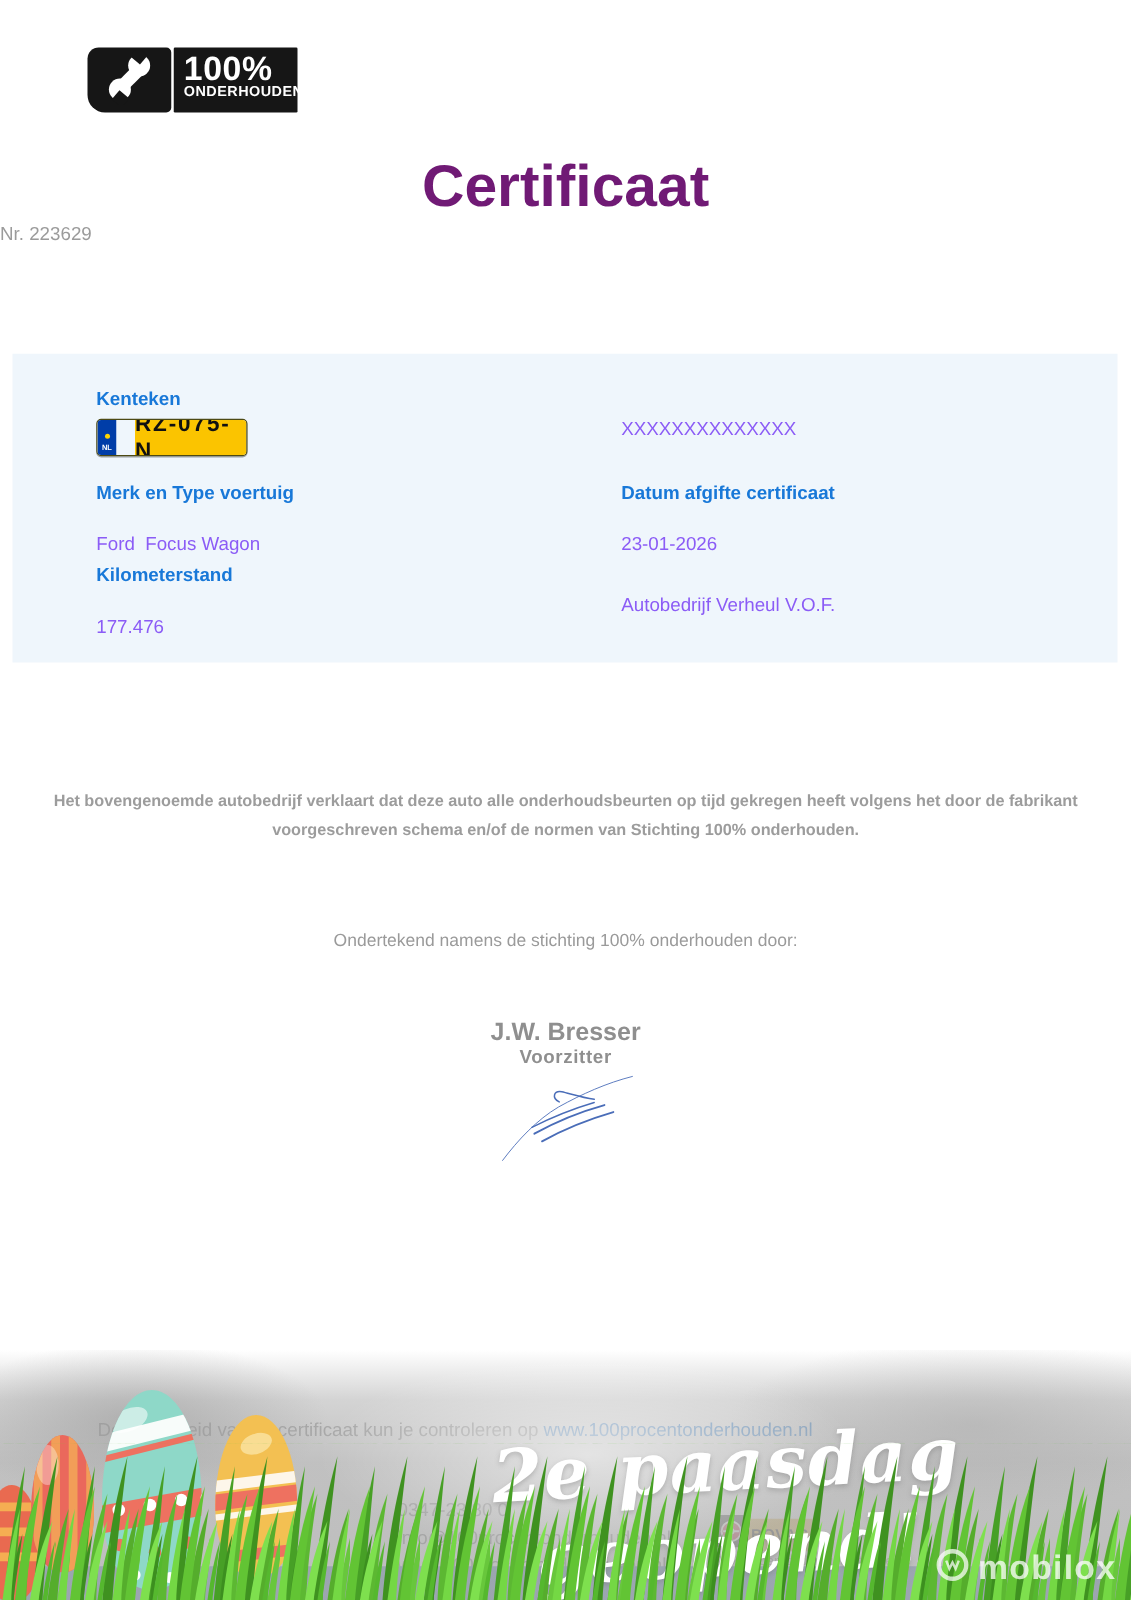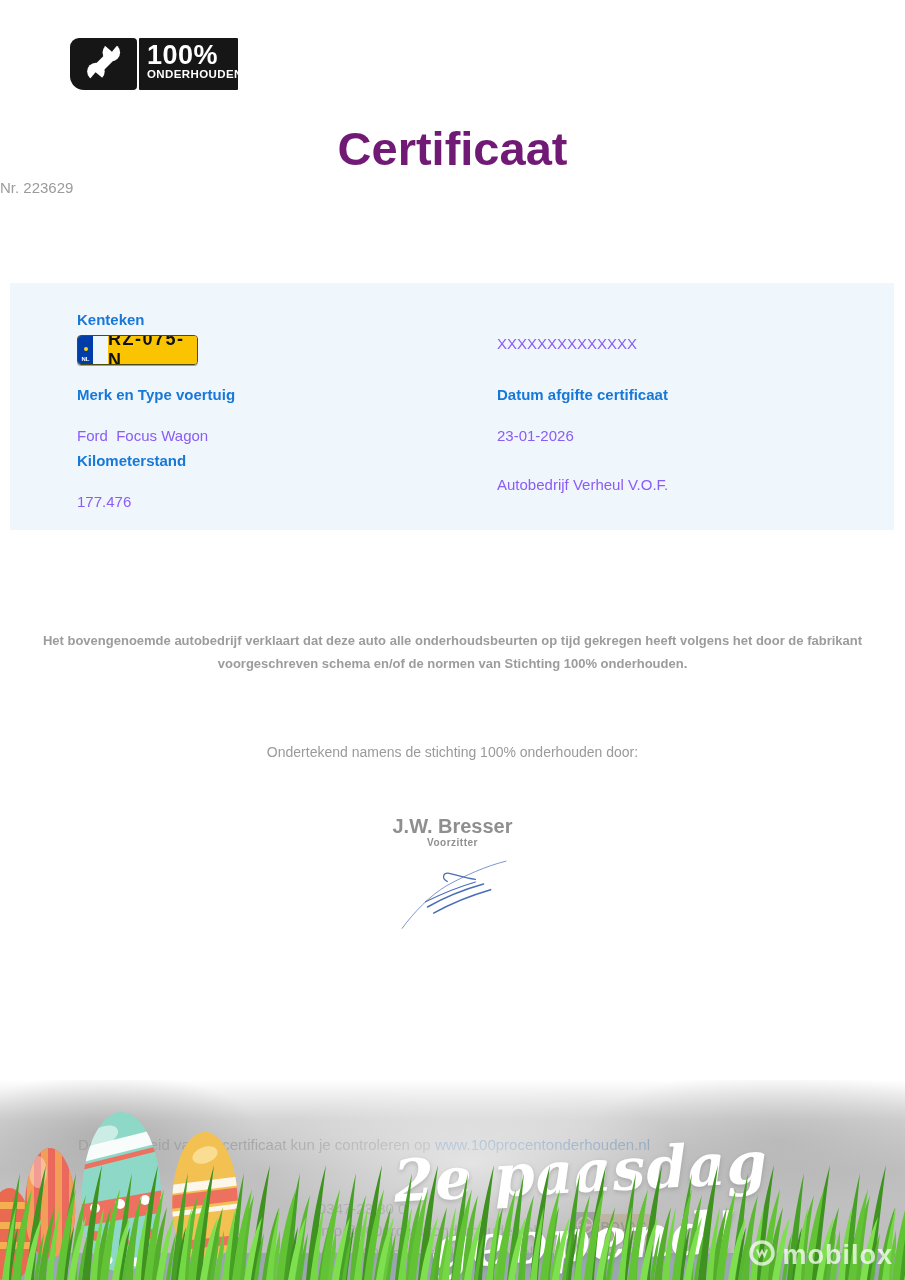--- a/index.html
+++ b/index.html
@@ -35,21 +35,21 @@
   .plate-number{flex:1;background:#FBC400;display:flex;align-items:center;justify-content:center;
         font-size:18px;font-weight:bold;color:#111;letter-spacing:1.5px;margin-left:15px;}
   
   .statement{position:absolute;left:30px;right:30px;top:618px;text-align:center;
         font-size:13px;font-weight:bold;color:#9c9c9c;line-height:23px;margin-top:11px;}
   .sign-intro{position:absolute;left:0;right:0;top:744px;text-align:center;
         font-size:14px;color:#9a9a9a;}
   .sign-name{position:absolute;left:0;right:0;top:815px;text-align:center;
         font-size:20px;font-weight:bold;color:#8f8f8f;}
   .sign-role{position:absolute;left:0;right:0;top:837px;text-align:center;
-        font-size:10px;font-weight:bold;color:#8f8f8f;letter-spacing:.5px;}
+        font-size:15px;font-weight:bold;color:#8f8f8f;letter-spacing:.5px;}
   .signature{position:absolute;left:398px;top:858px;}
   
   .validity{position:absolute;left:78px;top:1136px;font-size:15px;color:#8a8a8a;}
   .validity a{color:#1B79D8;text-decoration:none;}
   .contact{position:absolute;left:318px;top:1198px;font-size:15px;color:#636363;line-height:22px;}
   .bovag{position:absolute;left:572px;top:1212px;display:flex;align-items:center;}
   .bovag-word{width:52px;height:26px;background:#e2b23a;display:flex;align-items:center;
         justify-content:center;font-size:12.5px;font-weight:800;color:#151515;letter-spacing:.3px;}
   .bovag-sub{position:absolute;left:566px;top:1243px;width:190px;font-size:10.5px;color:#7d7d7d;}
   .bluebar{position:absolute;left:0;right:0;bottom:0;height:27px;background:#1E5EA6;}

